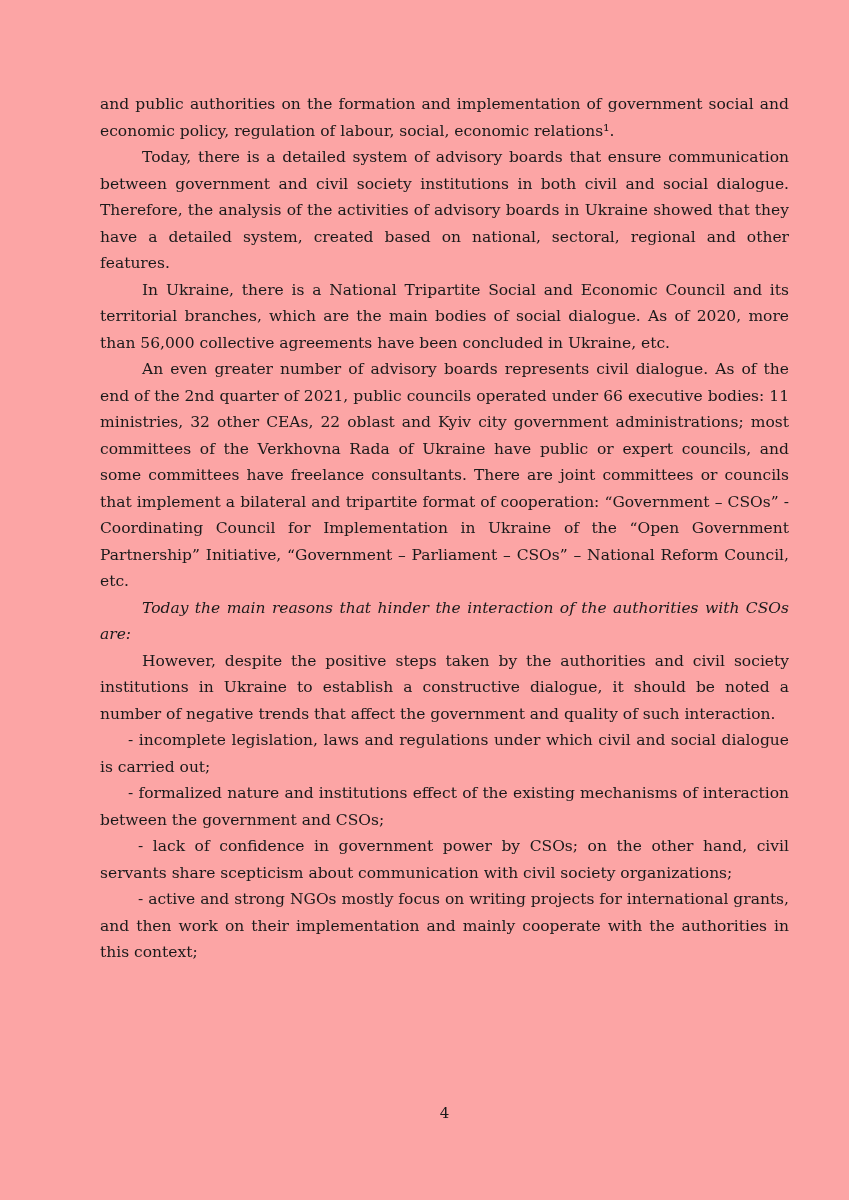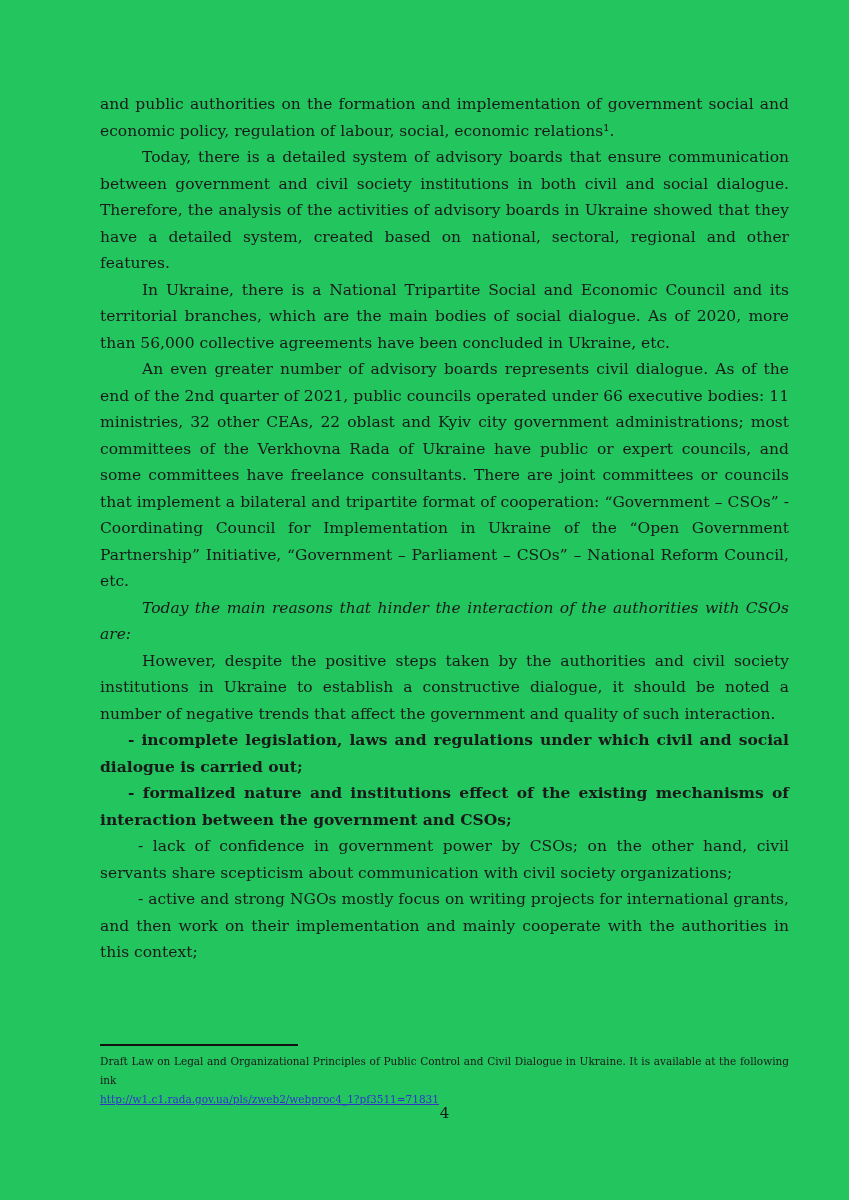--- a/index.html
+++ b/index.html
@@ -4,42 +4,42 @@
 <style>
   html, body {
     margin: 0;
     padding: 0;
     background: #e8e8e8;
   }
   .page {
     position: relative;
     width: 849px;
     height: 1200px;
-    background: #22c55e;
+    background: #fca5a5;
     margin: 0 auto;
     overflow: hidden;
     font-family: "DejaVu Serif", "Liberation Serif", serif;
     color: #1a1a1a;
   }
   .content {
     position: absolute;
     left: 100px;
     top: 91px;
     width: 689px;
     font-size: 15.5px;
     line-height: 26.5px;
     text-align: justify;
   }
   .content p {
     margin: 0;
     padding: 0;
   }
   .ind   { text-indent: 42px; }
   .li-a  { text-indent: 38px; }
-  .li-b  { text-indent: 28px; font-weight: bold; }
+  .li-b  { text-indent: 28px; }
   .italic { font-style: italic; }
 
   .footnote {
     position: absolute;
     left: 100px;
     top: 1044px;
     width: 689px;
     font-size: 10.5px;
     line-height: 19px;
   }
@@ -80,21 +80,16 @@
     <p class="para ind">In Ukraine, there is a National Tripartite Social and Economic Council and its territorial branches, which are the main bodies of social dialogue. As of 2020, more than 56,000 collective agreements have been concluded in Ukraine, etc.</p>
     <p class="para ind">An even greater number of advisory boards represents civil dialogue. As of the end of the 2nd quarter of 2021, public councils operated under 66 executive bodies: 11 ministries, 32 other CEAs, 22 oblast and Kyiv city government administrations; most committees of the Verkhovna Rada of Ukraine have public or expert councils, and some committees have freelance consultants. There are joint committees or councils that implement a bilateral and tripartite format of cooperation: “Government – CSOs” - Coordinating Council for Implementation in Ukraine of the “Open Government Partnership” Initiative, “Government – Parliament – CSOs” – National Reform Council, etc.</p>
     <p class="para ind italic">Today the main reasons that hinder the interaction of the authorities with CSOs are:</p>
     <p class="para ind">However, despite the positive steps taken by the authorities and civil society institutions in Ukraine to establish a constructive dialogue, it should be noted a number of negative trends that affect the government and quality of such interaction.</p>
     <p class="para li-b">- incomplete legislation, laws and regulations under which civil and social dialogue is carried out;</p>
     <p class="para li-b">- formalized nature and institutions effect of the existing mechanisms of interaction between the government and CSOs;</p>
     <p class="para li-a">- lack of confidence in government power by CSOs; on the other hand, civil servants share scepticism about communication with civil society organizations;</p>
     <p class="para li-a">- active and strong NGOs mostly focus on writing projects for international grants, and then work on their implementation and mainly cooperate with the authorities in this context;</p>
   </div>
 
-  <div class="footnote">
-    <div class="fn-rule"></div>
-    <span class="fn-text">Draft Law on Legal and Organizational Principles of Public Control and Civil Dialogue in Ukraine. It is available at the following ink</span>
-    <a class="fn-link" href="#">http://w1.c1.rada.gov.ua/pls/zweb2/webproc4_1?pf3511=71831</a>
-  </div>
 
   <div class="page-number">4</div>
 
 </div>
 
 </body></html>

